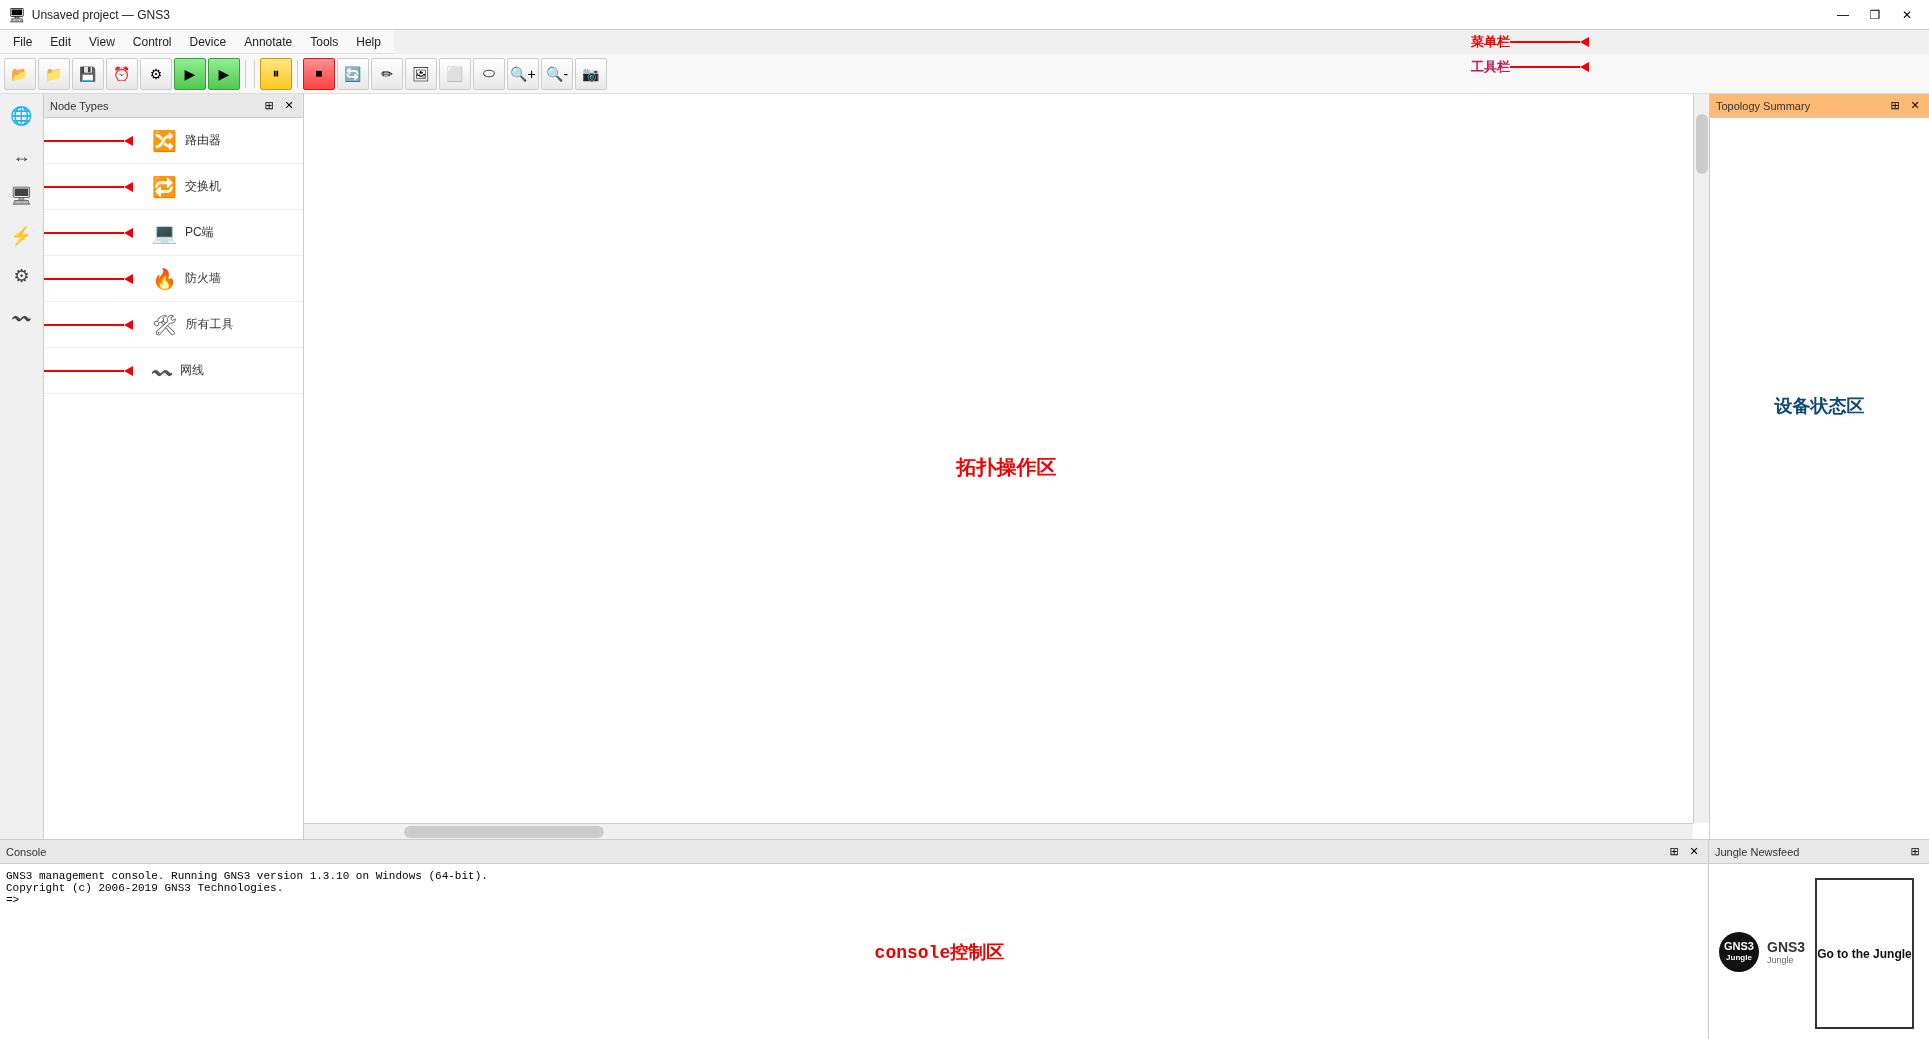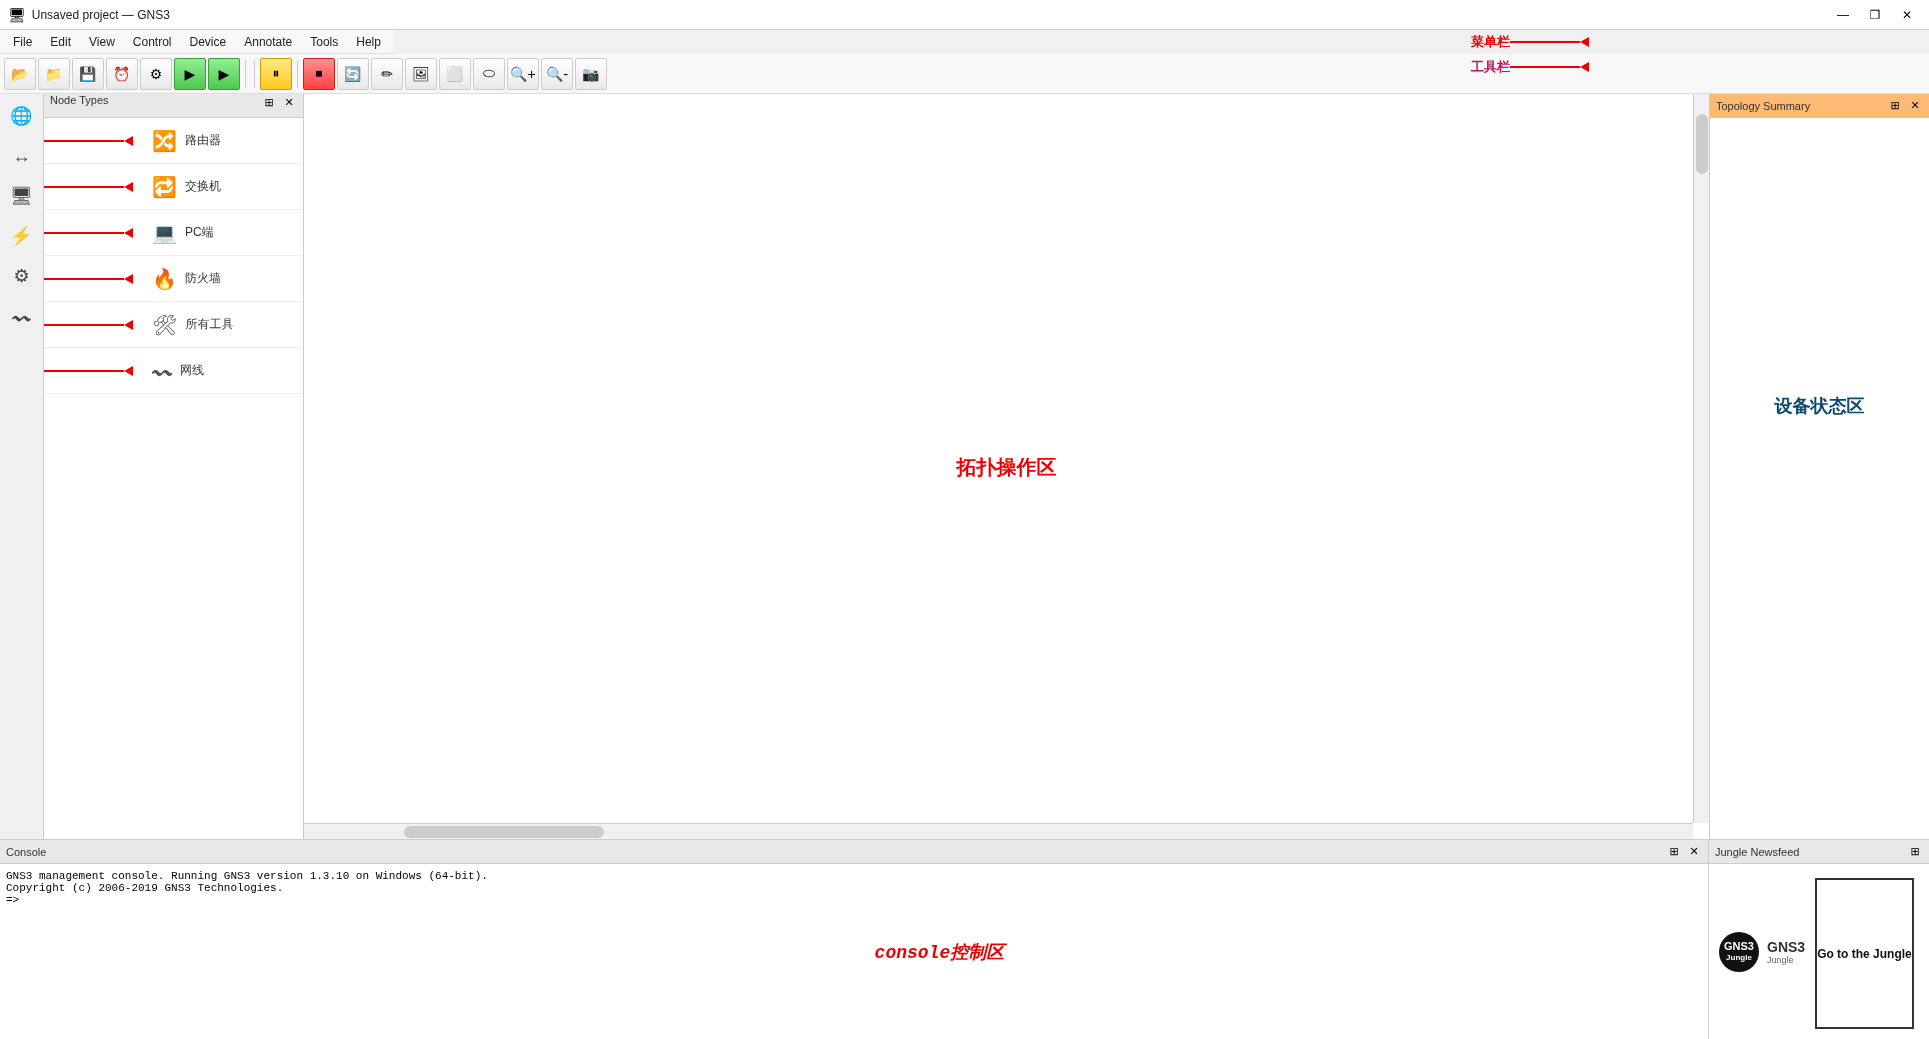--- a/index.html
+++ b/index.html
@@ -102,20 +102,21 @@
       border-right: 1px solid #ccc;
       display: flex;
       flex-direction: column;
       position: relative;
     }
     #node-types-header {
       height: 24px;
       background: #e8e8e8;
       border-bottom: 1px solid #ccc;
       display: flex;
+      align-items: center;
       padding: 0 6px;
       font-size: 11px;
       color: #333;
       justify-content: space-between;
     }
     .panel-header-btns { display: flex; gap: 4px; }
     .panel-header-btn { width: 16px; height: 16px; border: none; background: transparent; cursor: pointer; font-size: 11px; display: flex; align-items: center; justify-content: center; }
 
     #node-types-list {
       flex: 1;
@@ -253,21 +254,20 @@
       position: relative;
     }
     #console-label {
       position: absolute;
       top: 50%;
       left: 55%;
       transform: translate(-50%, -50%);
       font-size: 18px;
       color: #e00;
       font-weight: bold;
-      font-style: italic;
     }
 
     
     #jungle-panel {
       width: 220px;
       background: #fff;
       display: flex;
       flex-direction: column;
     }
     #jungle-header {

